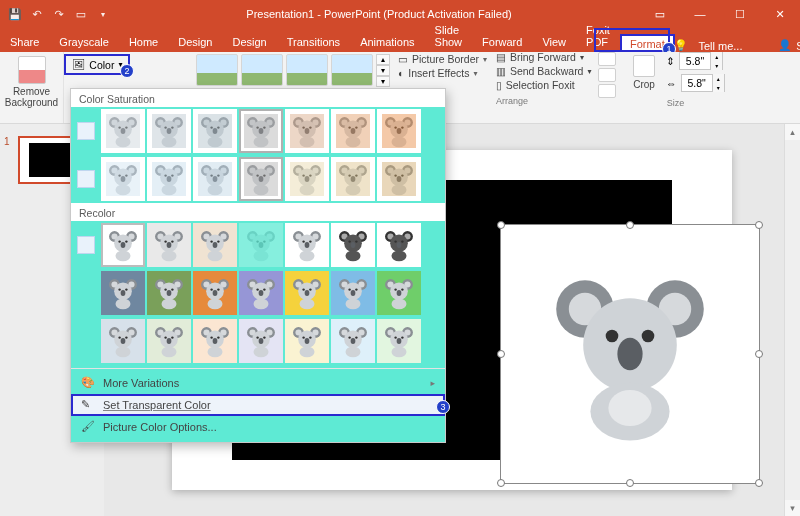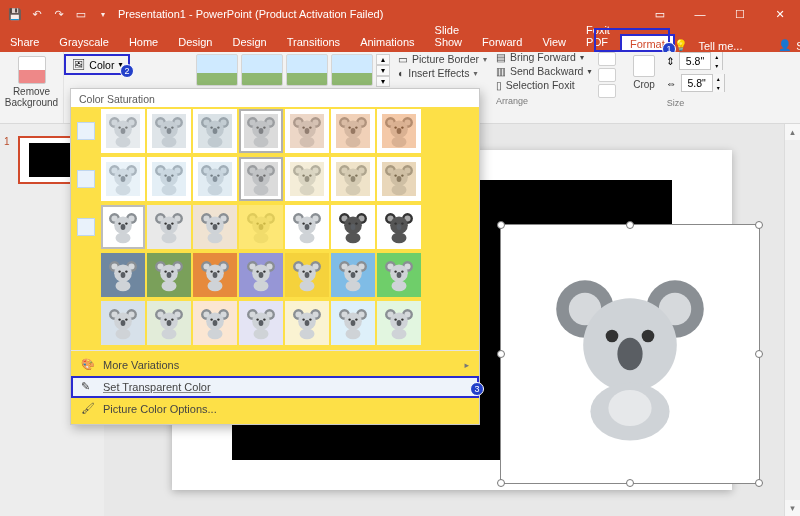--- a/index.html
+++ b/index.html
@@ -1,20 +1,20 @@
 <!DOCTYPE html>
 <html><head>
 <meta charset="utf-8">
 <style>
   * { box-sizing: border-box; margin: 0; padding: 0; font-family: "Segoe UI", sans-serif; }
   body { width: 800px; height: 516px; background: #fff; overflow: hidden; position: relative; font-size: 11px; }
   .titlebar { height: 28px; background: #d14a2b; display: flex; align-items: center; color: #fff; }
   .qat { display: flex; align-items: center; gap: 8px; padding: 0 8px; }
   .qat .tb-icon { width: 14px; height: 14px; display: flex; align-items: center; justify-content: center; opacity: .9; }
-  .title-center { flex: 1; font-size: 11px; }
+  .title-center { flex: 1; text-align: center; font-size: 11px; }
   .win-controls { display: flex; }
   .win-controls div { width: 40px; height: 28px; display: flex; align-items: center; justify-content: center; }
   .context-tab-strip { position: absolute; top: 0; right: 200px; height: 28px; display: flex; align-items: flex-end; }
   .ctx-label { color: #fff; font-size: 10px; padding: 0 18px 2px; }
 
   .tabs { height: 24px; background: #d14a2b; display: flex; align-items: flex-end; color: #fff; position: relative; }
   .tab { padding: 4px 10px; font-size: 11px; cursor: pointer; }
   .tab.active { background: #fff; color: #d14a2b; border: 2px solid #2a2acf; border-bottom: none; padding: 2px 8px; }
   .tabs-right { margin-left: auto; display: flex; align-items: center; gap: 10px; padding-right: 12px; }
   .tellme { width: 70px; }
@@ -60,21 +60,21 @@
   .thumb .mini { width: 78px; height: 48px; border: 2px solid #d14a2b; background:#fff; margin-left:10px; display:flex;align-items:center;justify-content:center;}
   .thumb .mini .blk { width: 56px; height: 34px; background:#000; }
 
   .canvas { flex:1; position:relative; display:flex; align-items:center; justify-content:center; }
   .slide { width: 560px; height: 340px; background: #fff; box-shadow: 0 2px 8px rgba(0,0,0,.25); position:relative; }
   .black { position:absolute; inset: 30px 60px; background:#000; }
   .koala-big { position:absolute; right: 40px; top: 100px; width: 260px; height: 260px; background:#fff; border:1px solid #888; display:flex;align-items:center;justify-content:center;}
   .handle { position:absolute; width:8px; height:8px; background:#fff; border:1px solid #777; border-radius:50%; }
 
   
-  .dropdown { position: absolute; top: 88px; left: 70px; width: 410px; background: #fde047; border: 1px solid #c9c9c9; box-shadow: 2px 4px 10px rgba(0,0,0,.25); z-index: 50; padding-bottom: 4px;}
+  .dropdown { position: absolute; top: 88px; left: 70px; width: 376px; background: #5eead4; border: 1px solid #c9c9c9; box-shadow: 2px 4px 10px rgba(0,0,0,.25); z-index: 50; padding-bottom: 4px;}
   .dd-section-label { font-size: 10.5px; color: #5a5a5a; padding: 4px 8px 2px; background:#fff;}
   .dd-row { display:flex; align-items:center; gap: 2px; padding: 2px 6px; }
   .dd-row .lead { width: 18px; height: 18px; border:1px solid #bfd6ef; background:#e9f2fb; margin-right:4px;}
   .sw { width: 44px; height: 44px; border: 1px solid transparent; display:flex;align-items:center;justify-content:center; }
   .sw.sel { border: 2px solid #b0b0b0; }
   .sw.boxed { border: 2px solid #bcbcbc; }
   .dd-sep { height:1px; background:#e3e3e3; margin: 3px 0;}
   .dd-action { display:flex; align-items:center; gap:8px; padding: 4px 10px; font-size: 11px; color:#444; }
   .dd-action.hover { background:#eef3fa; border:2px solid #2a2acf; padding:2px 8px; margin: 0 0; position:relative;}
   .dd-action .ico { width:14px; height:14px; }
@@ -474,20 +474,21 @@
     <circle cx="50" cy="45" r="26" fill="#cfd3d7"></circle>
     <ellipse cx="50" cy="50" rx="7" ry="9" fill="#5a5e63"></ellipse>
     <circle cx="40" cy="40" r="3.5" fill="#333"></circle>
             <circle cx="60" cy="40" r="3.5" fill="#333"></circle>
     <ellipse cx="50" cy="82" rx="22" ry="16" fill="#cfd3d7"></ellipse>
     <rect x="0" y="0" width="100" height="100" fill="#cfa765" opacity="0.45"></rect>
   </svg>
         </div>
       </div>
   </div>
+  <div class="dd-section-label">Recolor</div>
   <div class="dd-row">
     <div class="lead"></div>
     <div id="rc1" style="display:flex;gap:2px;">
         <div class="sw boxed" style="background: rgb(255, 255, 255);">
           <svg class="koala" viewBox="0 0 100 100">
     <circle cx="25" cy="25" r="16" fill="#8a8f94"></circle>
             <circle cx="75" cy="25" r="16" fill="#8a8f94"></circle>
     <circle cx="25" cy="25" r="9" fill="#d6d9dc"></circle>
             <circle cx="75" cy="25" r="9" fill="#d6d9dc"></circle>
     <circle cx="50" cy="45" r="26" fill="#cfd3d7"></circle>

